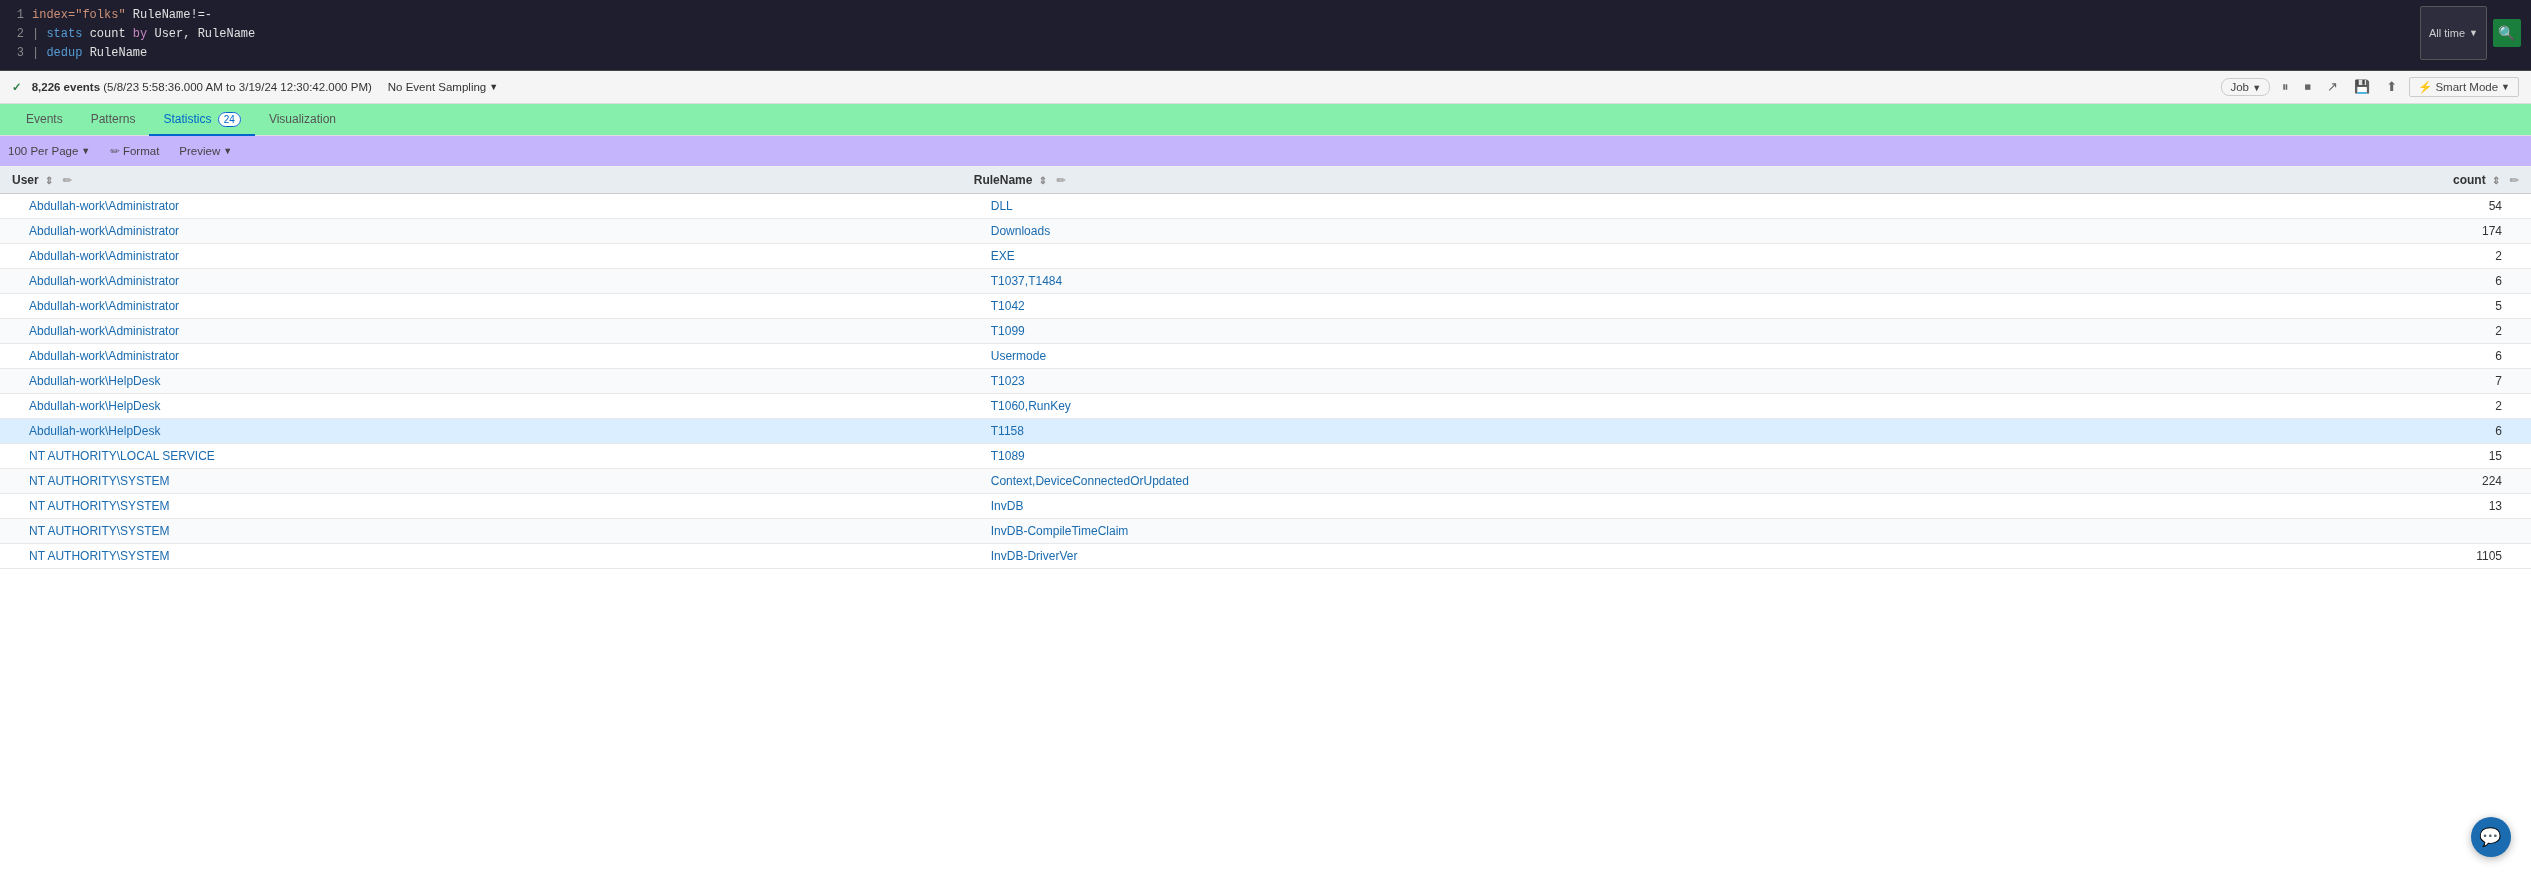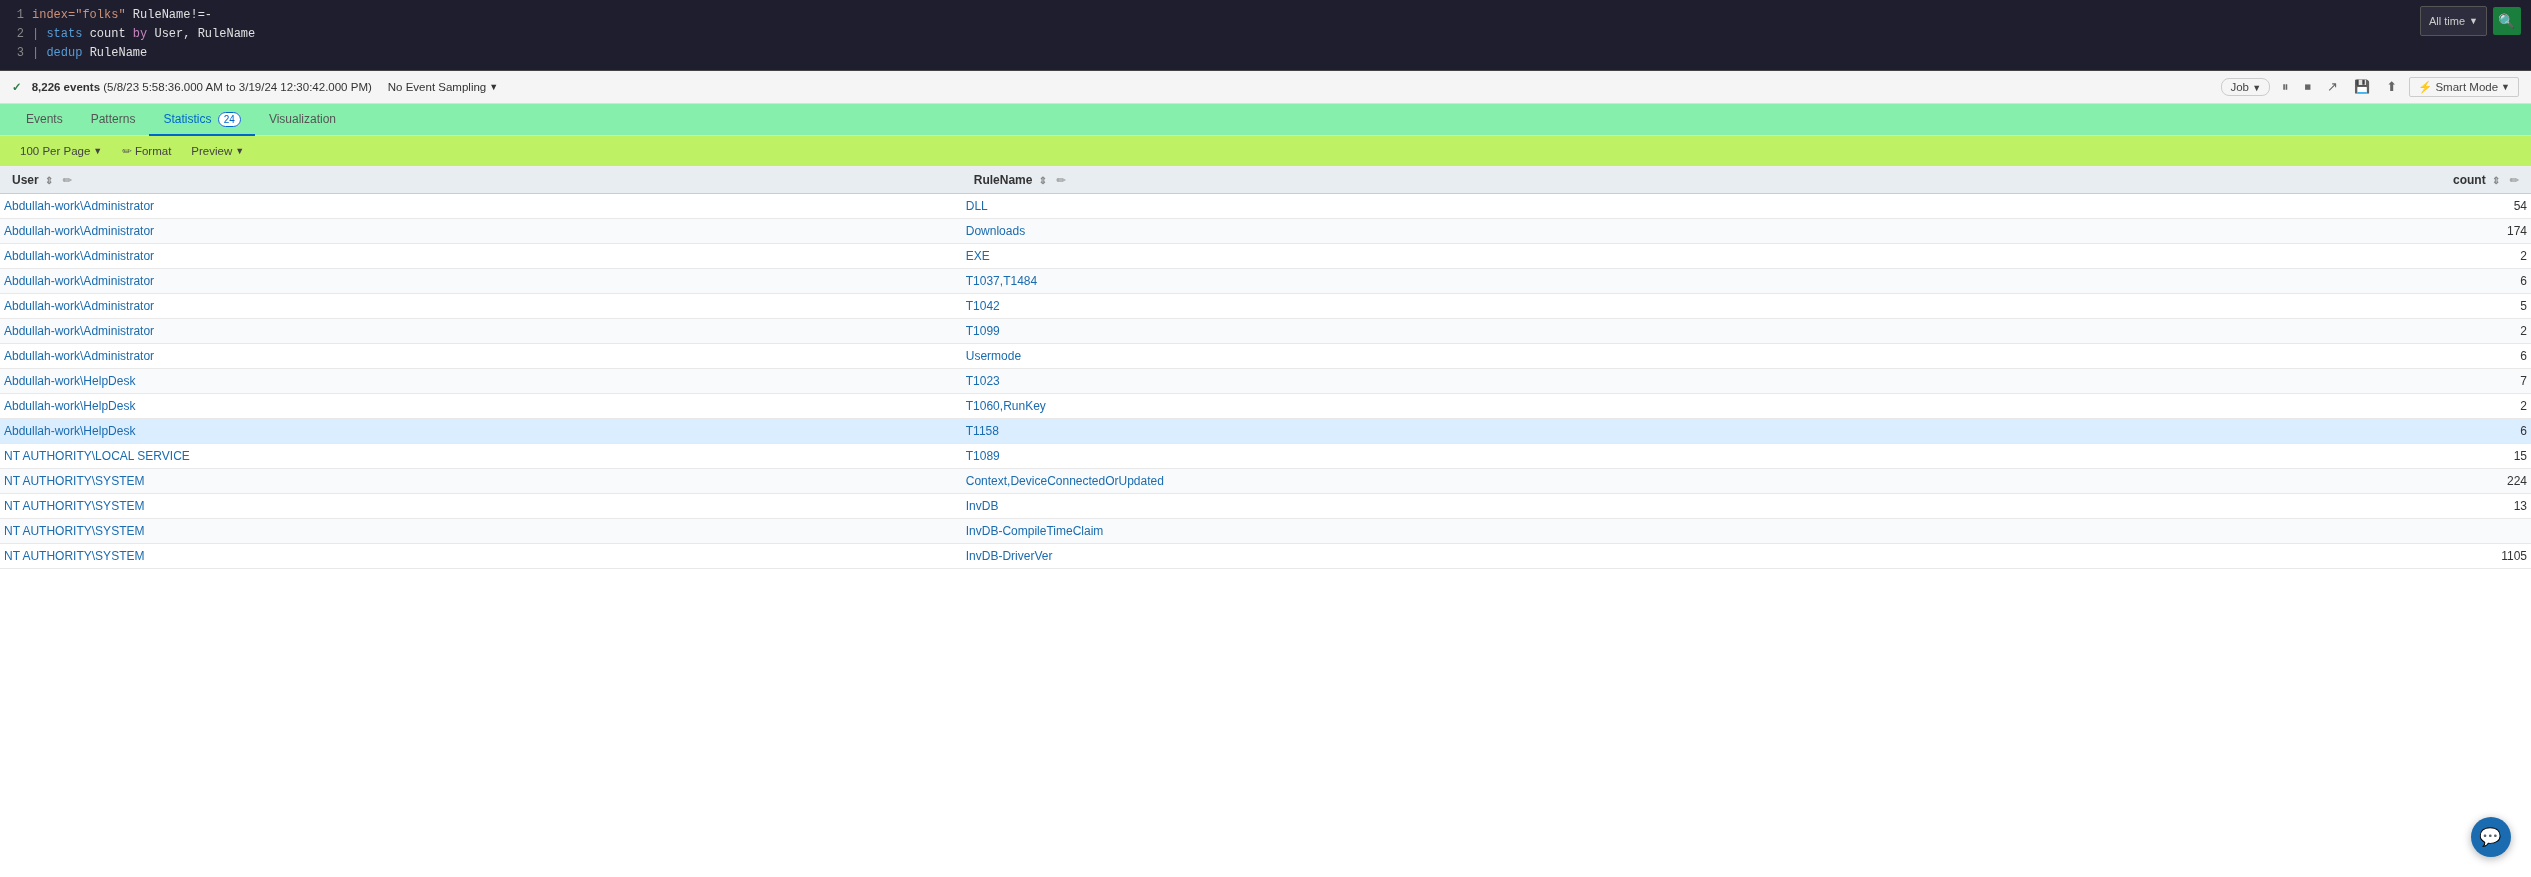--- a/index.html
+++ b/index.html
@@ -37,21 +37,21 @@
     .query-controls {
       display: flex;
       align-items: center;
       gap: 6px;
       padding-left: 10px;
     }
     .time-dropdown {
       background: #2d2d3e;
       color: #ccc;
       border: 1px solid #555;
-      padding: 8px 8px;
+      padding: 20px 8px;
       font-size: 11px;
       cursor: pointer;
       display: flex;
       align-items: center;
       gap: 4px;
       border-radius: 2px;
     }
     .search-btn {
       background: #1a7f3c;
       border: none;
@@ -156,26 +156,26 @@
       border: 1px solid #0066cc;
       color: #0066cc;
       border-radius: 10px;
       padding: 1px 5px;
       font-size: 10px;
       margin-left: 3px;
     }
 
     
     .toolbar {
-      padding: 6px 16px;
+      padding: 6px 4px;
       display: flex;
       align-items: center;
       gap: 12px;
       border-bottom: 1px solid #eee;
-      background: #bef264;
+      background: #c4b5fd;
     }
     .toolbar-btn {
       background: none;
       border: none;
       cursor: pointer;
       font-size: 11.5px;
       color: #444;
       display: flex;
       align-items: center;
       gap: 3px;
@@ -212,21 +212,21 @@
     .data-table tbody tr:nth-child(odd) {
       background: #fff;
     }
     .data-table tbody tr:nth-child(even) {
       background: #f9fafc;
     }
     .data-table tbody tr.highlighted {
       background: #dbeeff;
     }
     .data-table tbody td {
-      padding: 5px 4px;
+      padding: 5px 29px;
       color: #1a6baf;
       cursor: pointer;
     }
     .data-table tbody td.count-val {
       text-align: right;
       color: #333;
     }
     .user-col { width: 38%; }
     .rule-col { width: 55%; }
     .count-col { width: 7%; }

